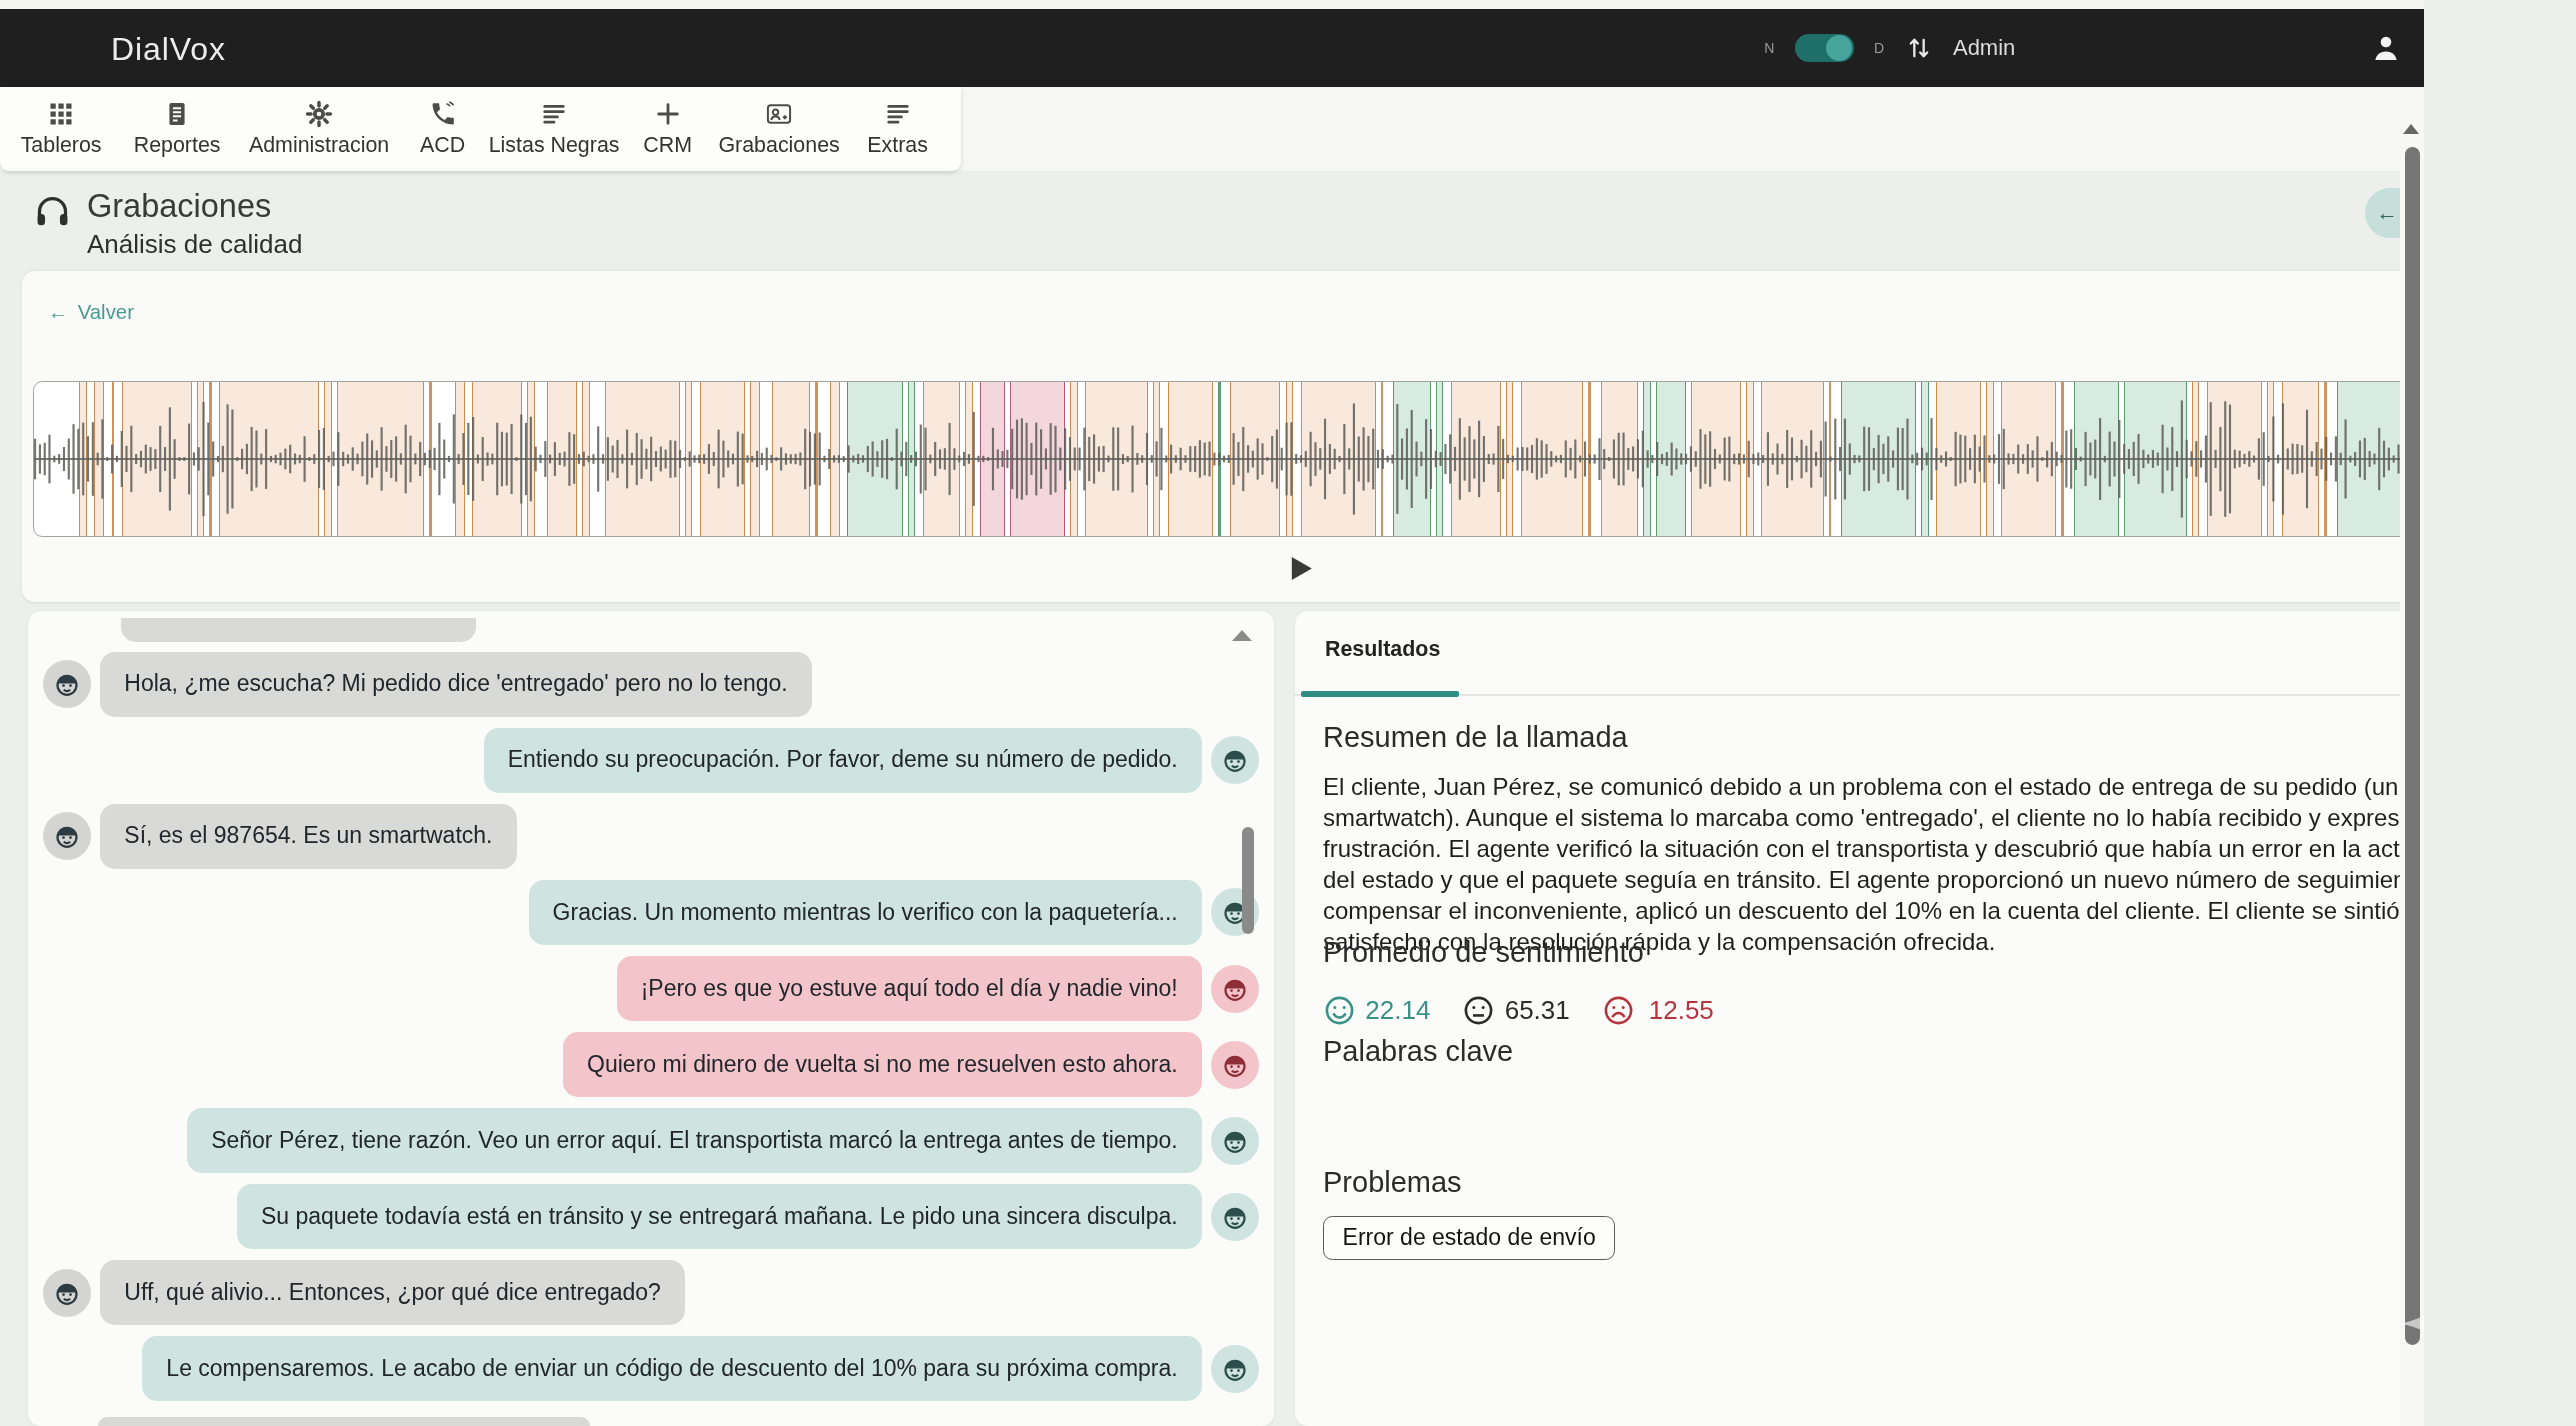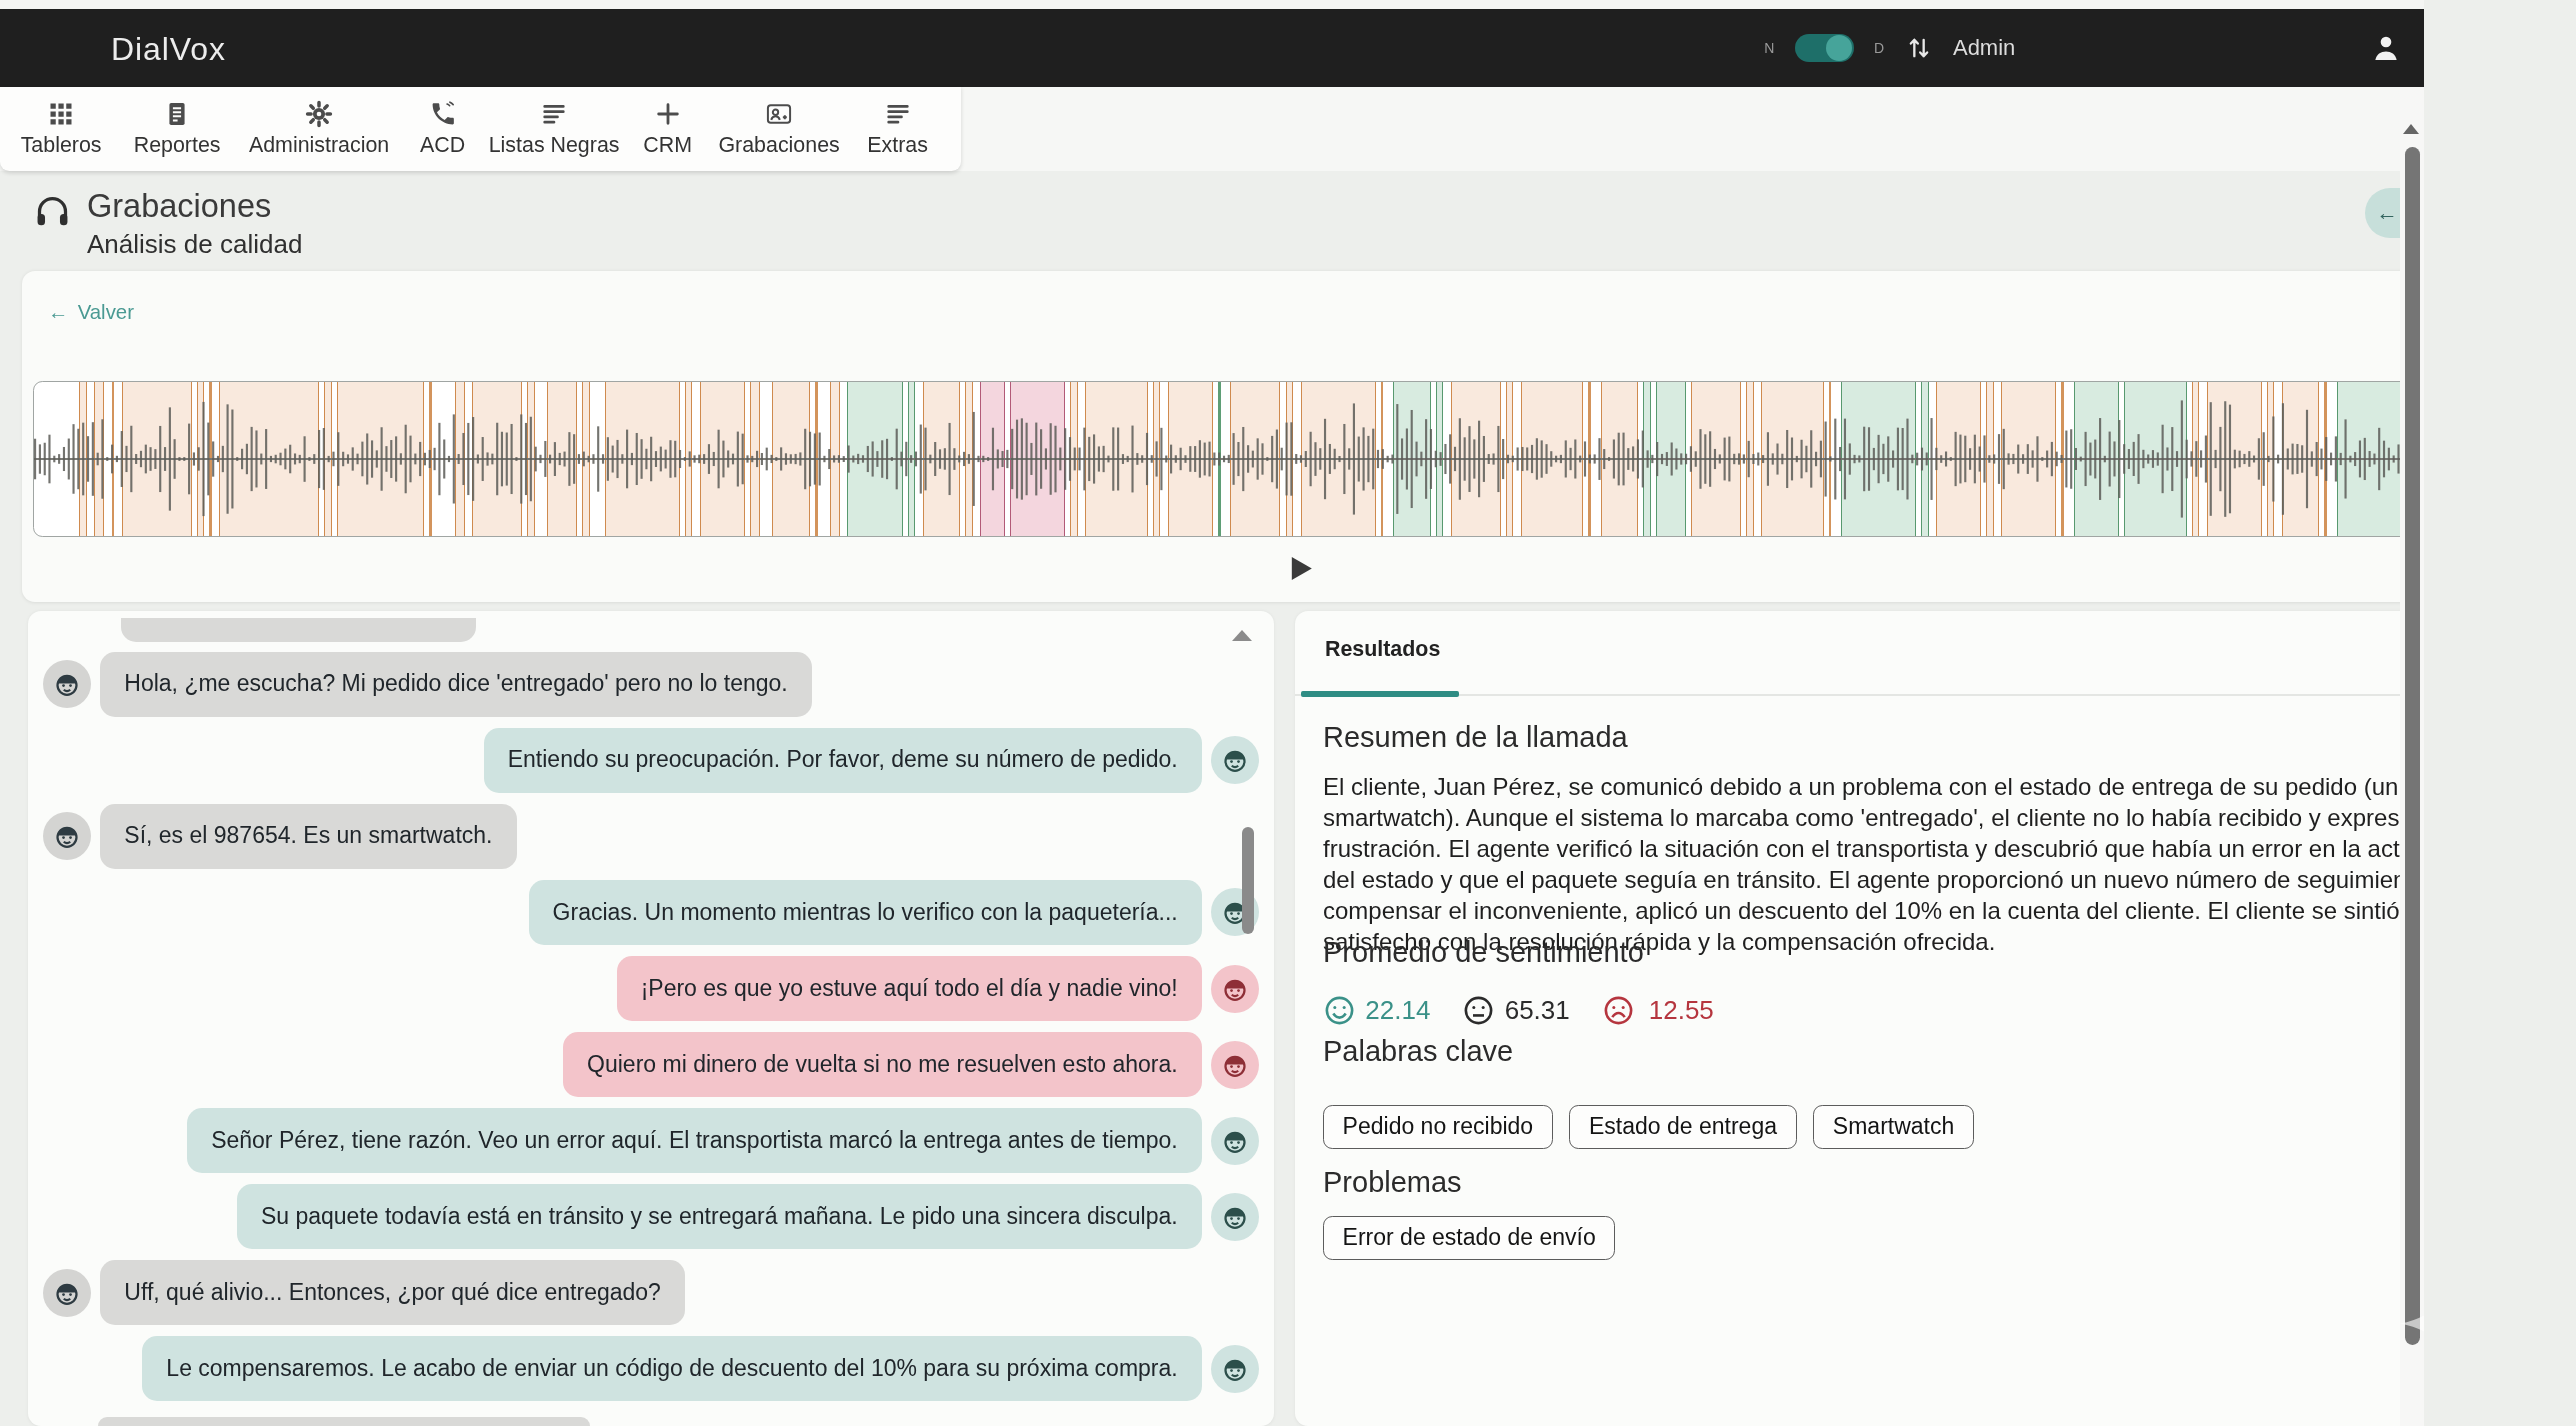--- a/index.html
+++ b/index.html
@@ -958,25 +958,20 @@
             <circle cx="12" cy="12" r="9.2"></circle>
             <circle cx="8.6" cy="9.8" r="1.1" fill="currentColor" stroke="none"></circle>
             <circle cx="15.4" cy="9.8" r="1.1" fill="currentColor" stroke="none"></circle>
             <path d="M7.5 16.8c1.3-2 2.8-3 4.5-3s3.2 1 4.5 3"></path>
           </svg>
         <span>12.55</span>
       </div>
     </div>
 
     <div class="res-h" style="top:424px;">Palabras clave</div>
-    <div class="chip-row" style="top:494px;" id="keywordchips">
-        <div class="chip">Pedido no recibido</div>
-        <div class="chip">Estado de entrega</div>
-        <div class="chip">Smartwatch</div>
-      </div>
 
     <div class="res-h" style="top:555px;">Problemas</div>
     <div class="chip-row" style="top:605px;" id="problemchips">
         <div class="chip">Error de estado de envío</div>
       </div>
   </div>
 
   <div class="page-scroll-track"></div>
   <div class="page-scroll-up"></div>
   <div class="page-scroll-thumb"></div>

